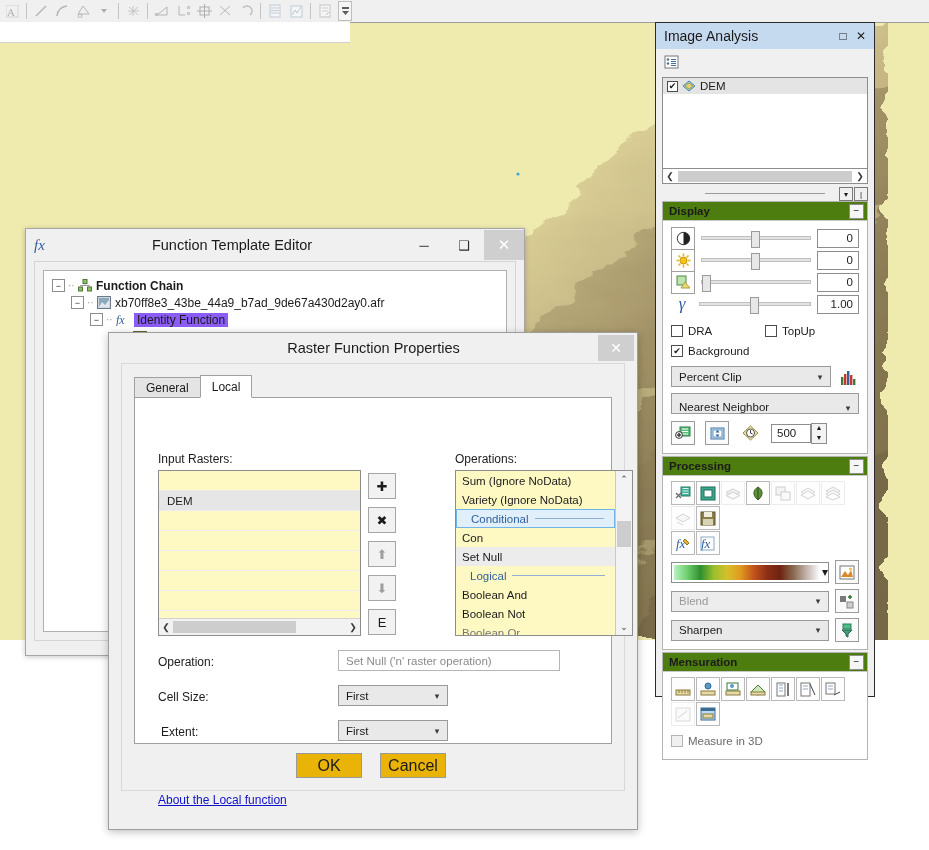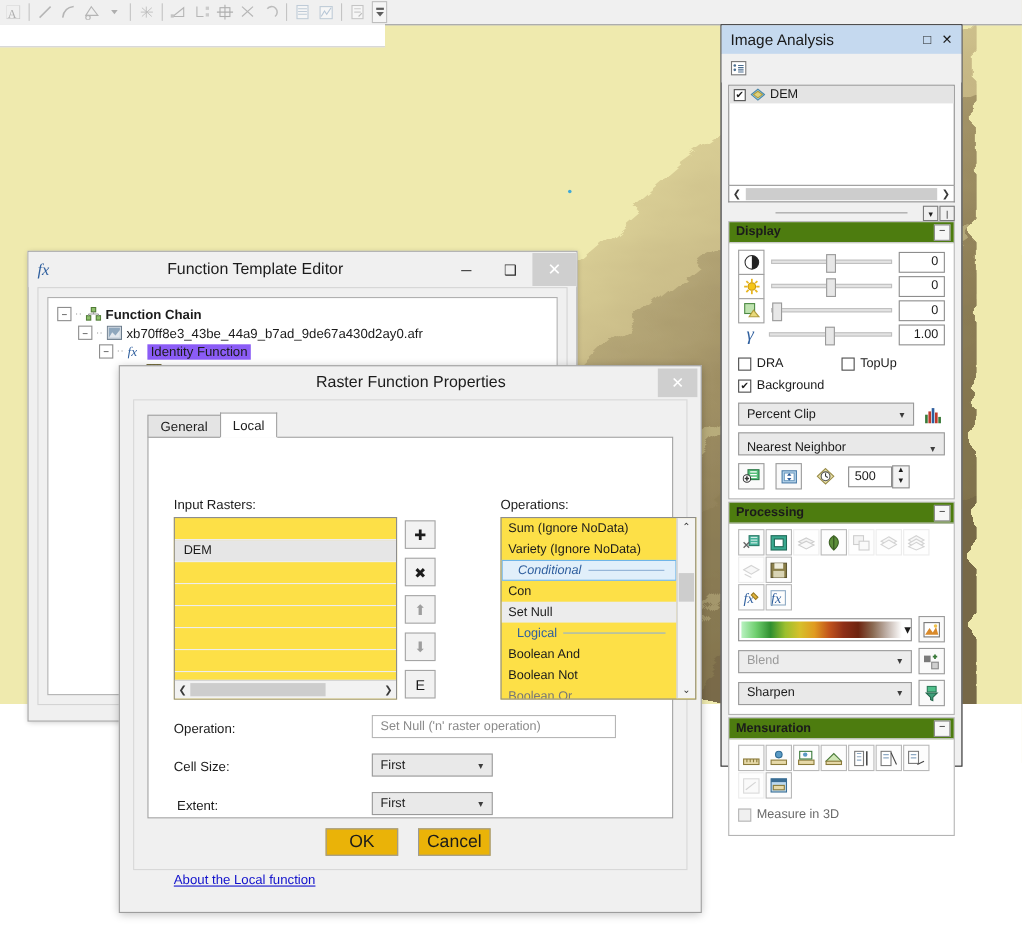--- a/index.html
+++ b/index.html
@@ -98,28 +98,28 @@
   #rfp-title .t{flex:1;text-align:center;font-size:14.5px;padding-left:40px;}
   #rfp-title .x{width:36px;height:26px;margin-right:3px;background:#cfcfcf;color:#fff;display:flex;align-items:center;justify-content:center;font-size:14px;}
   #rfp-inner{margin:0 12px;height:428px;background:#f0f0f0;border:1px solid #d8d8d8;box-sizing:border-box;position:relative;}
   .tabs{display:flex;align-items:flex-end;height:26px;padding:8px 0 0 12px;position:relative;z-index:2;}
   .tab{height:21px;padding:0 11px;display:flex;align-items:center;font-size:12px;
        border:1px solid #a0a0a0;background:#e4e4e4;margin-right:-1px;box-sizing:border-box;}
   .tab.active{background:#fff;border-bottom-color:#fff;height:23px;font-weight:normal;}
   #tabpane{position:absolute;left:12px;top:33px;right:12px;bottom:46px;background:#fff;border:1px solid #a0a0a0;box-sizing:border-box;}
 
   .flabel{font-size:12px;}
-  .listbox{border:1px solid #8d8d8d;background:#fde047;box-sizing:border-box;}
+  .listbox{border:1px solid #8d8d8d;background:#fef9c3;box-sizing:border-box;}
   .lrow{height:19px;border-bottom:1px solid #ededed;display:flex;align-items:center;padding-left:8px;font-size:11.5px;}
   .lrow.sel{background:#e6e6e6;}
   .vbtn{width:26px;height:24px;border:1px solid #a5a5a5;background:#f2f2f2;display:flex;align-items:center;
         justify-content:center;font-size:13px;color:#1b1b1b;}
   .vbtn.dim{color:#9e9e9e;}
   .oprow{height:19px;display:flex;align-items:center;padding-left:6px;font-size:11.5px;white-space:nowrap;}
-  .oprow.hl{background:#e1effa;border:1px solid #6fb5e8;box-sizing:border-box;color:#1f5fa8;font-style:italic;}
+  .oprow.hl{background:#e1effa;border:1px solid #6fb5e8;box-sizing:border-box;color:#1f5fa8;}
   .oprow.grey{background:#ececec;}
   .oprow.group{color:#2f5f9e;gap:6px;padding-left:14px;}
   .oprow.group .rule{flex:1;height:1px;background:#8fb0d4;margin-right:10px;}
   .dlgbtn{width:64px;height:23px;border:1px solid #9a9a9a;background:#eab308;display:flex;align-items:center;
           justify-content:center;font-size:16px;}
   .ro-input{height:21px;border:1px solid #b6b6b6;background:#fff;display:flex;align-items:center;padding-left:7px;
             box-sizing:border-box;font-size:11.5px;color:#8a8a8a;}
   .link{color:#1111cc;text-decoration:underline;font-size:12px;}
 </style>
 </head>

